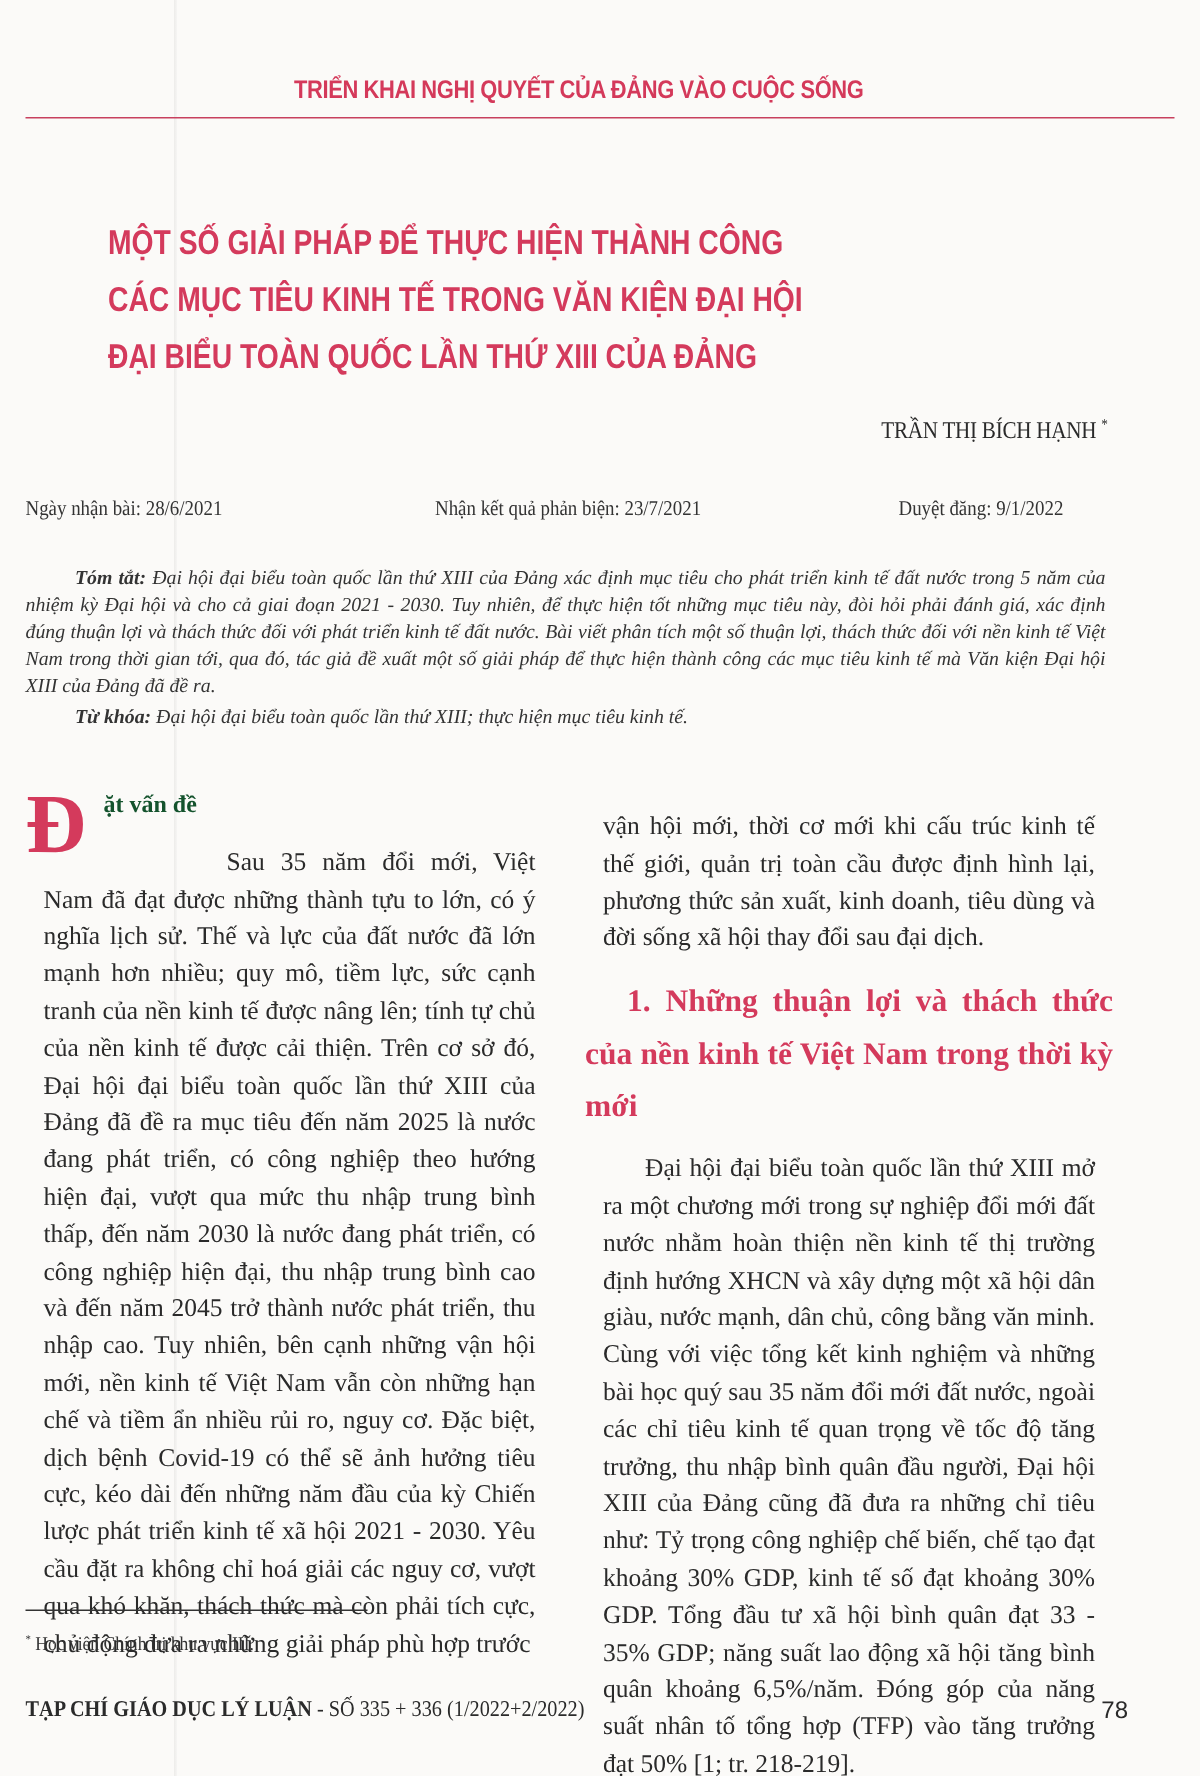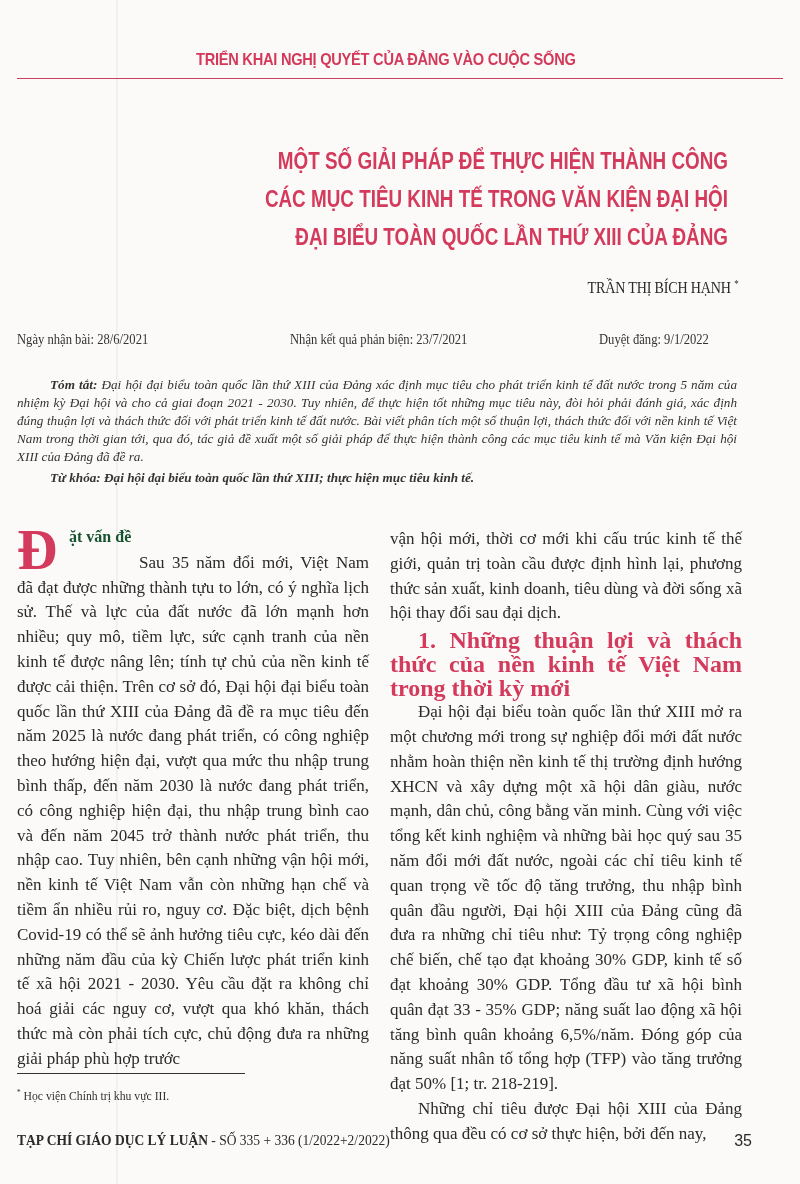--- a/index.html
+++ b/index.html
@@ -19,21 +19,21 @@
       font-family: "Liberation Sans", "DejaVu Sans", sans-serif;
       font-weight: bold; font-size: 17px; color: #d4395a;
       letter-spacing: -0.3px; transform: scaleX(0.86); transform-origin: left center;
       white-space: nowrap;
     }
     .header-rule {
       position: absolute; top: 78px; left: 17px; right: 17px; height: 1px;
       background: #c8405e;
     }
     .title {
-      position: absolute; top: 142px; left: 0; width: 800px; text-align: right;
+      position: absolute; top: 142px; left: 0; width: 800px; text-align: left;
       font-family: "Liberation Sans", "DejaVu Sans", sans-serif;
       font-weight: bold; color: #d43a5c; font-size: 23px; line-height: 38px;
     }
     .title div { transform: scaleX(0.82); transform-origin: center; white-space: nowrap; }
     .author {
       position: absolute; top: 278px; right: 62px;
       font-size: 16px; letter-spacing: -0.2px; color: #2a2a2a;
       transform: scaleX(0.88); transform-origin: right center;
     }
     .author sup { font-size: 10px; }
@@ -42,41 +42,41 @@
       font-size: 14px; color: #333;
     }
     .dates span { position: absolute; white-space: nowrap; transform: scaleX(0.9); transform-origin: left center; }
     .abstract {
       position: absolute; top: 376px; left: 17px; width: 720px;
       font-style: italic; font-size: 13.2px; line-height: 18px; color: #333;
       text-align: justify;
     }
     .abstract p { margin: 0; }
     .abstract b { font-style: italic; margin-left: 33px; }
-    .kw { margin-top: 3px !important; font-weight: bold; }
+    .kw { margin-top: 3px !important; }
     .col {
       position: absolute; top: 526px; width: 352px;
       font-size: 17px; line-height: 24.8px; color: #2a2a2a; text-align: justify;
     }
-    .col p { margin: 0; text-indent: 28px; }
+    .col p { margin: 12px; text-indent: 28px; }
     .col-left { left: 17px; }
     .col-right { left: 390px; top: 527px; }
     .dropcap-wrap { position: relative; height: 24.8px; }
     .dropcap {
       position: absolute; left: 0; top: 0;
       font-family: "Liberation Serif", serif; font-weight: bold;
       font-size: 56px; line-height: 48px; color: #d43a5c;
     }
     .intro-heading {
       position: absolute; left: 52px; top: 0;
       font-weight: bold; color: #14532d; font-size: 16px; line-height: 22px;
     }
     .col p.first { text-indent: 122px; }
     .sec-heading {
-      font-weight: bold; color: #d43a5c; font-size: 24px; line-height: 24px;
+      font-weight: bold; color: #d43a5c; font-size: 21px; line-height: 35px;
       text-indent: 26px; margin: 2px 0 0 0 !important;
     }
     .footnote-rule {
       position: absolute; top: 1073px; left: 17px; width: 228px; height: 1px;
       background: #333;
     }
     .footnote {
       position: absolute; top: 1088px; left: 17px;
       font-size: 13px; color: #333; transform: scaleX(0.9); transform-origin: left center;
       white-space: nowrap;
@@ -139,14 +139,14 @@
 </div>
 
 <div class="footnote-rule"></div>
 <div class="footnote">
   <sup>*</sup>
   <span>Học viện Chính trị khu vực III.</span>
 </div>
 
 <div class="footer">
   <span class="journal"><span>TẠP CHÍ GIÁO DỤC LÝ LUẬN</span><span class="issue"> - SỐ 335 + 336 (1/2022+2/2022)</span></span>
-  <span class="page-num">35</span>
+  <span class="page-num">78</span>
 </div>
 
 </body></html>

